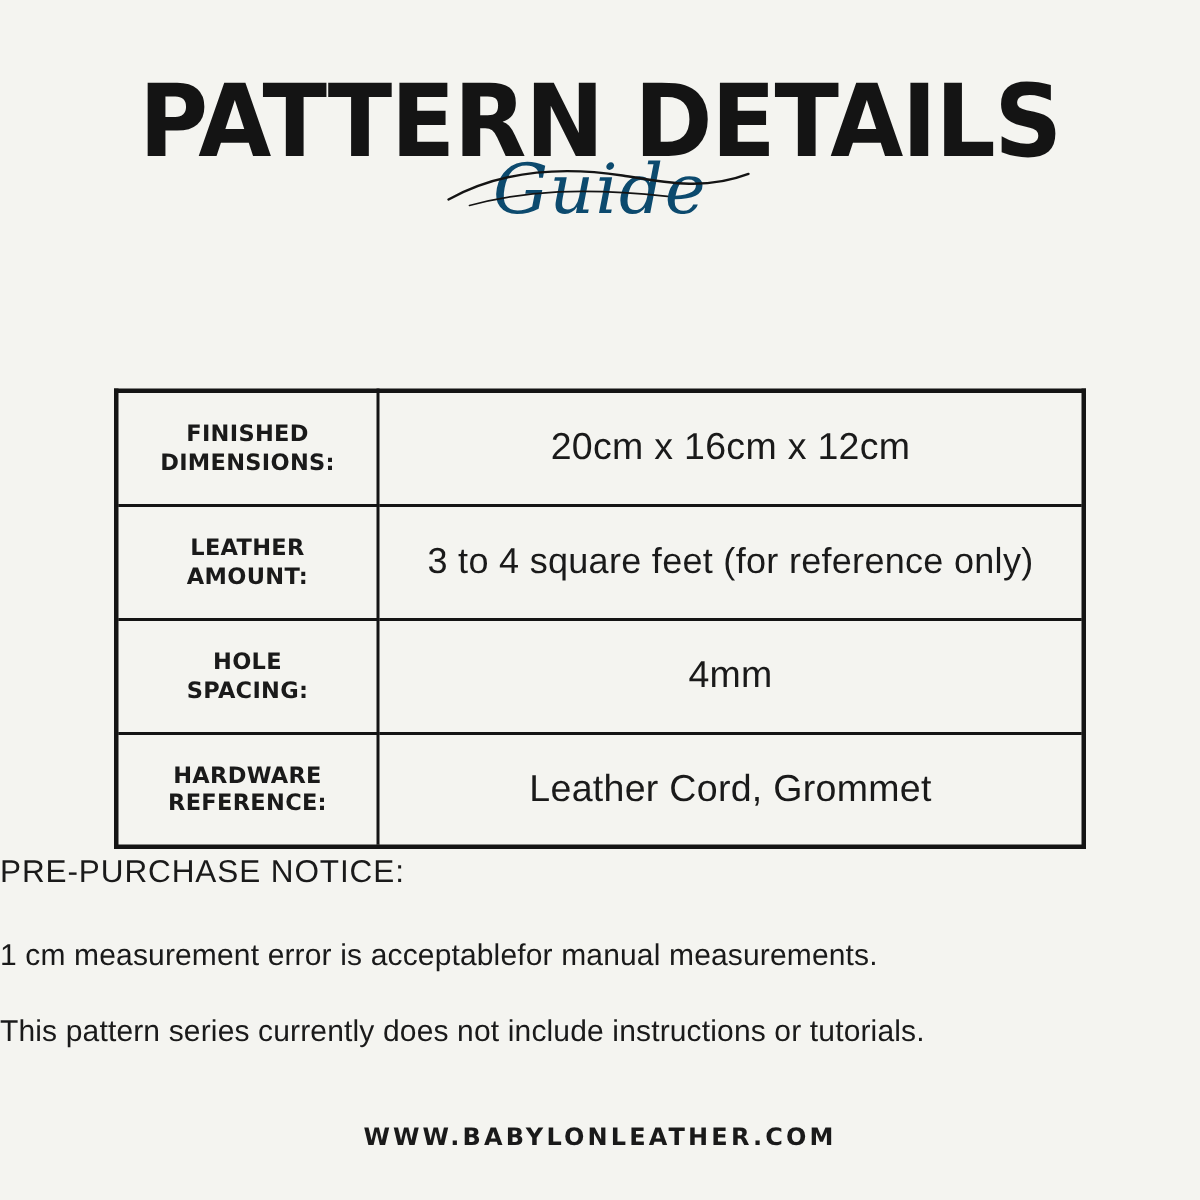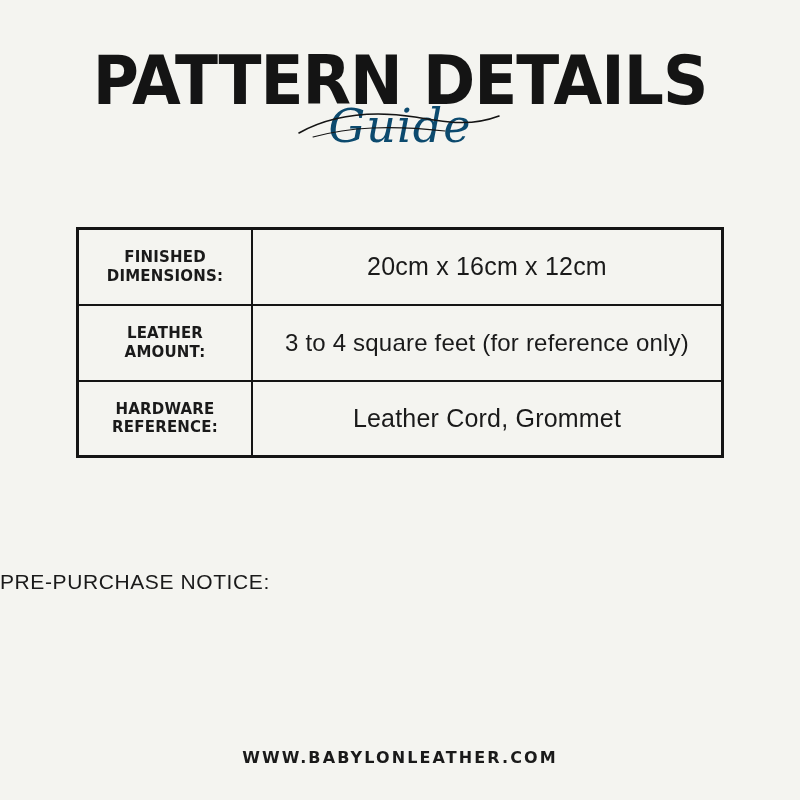--- a/index.html
+++ b/index.html
@@ -63,20 +63,21 @@
     position: absolute;
     left: 76px;
     top: 227px;
     width: 648px;
   }
   table.details {
     border-collapse: collapse;
     width: 100%;
     table-layout: fixed;
     border: 3px solid #141414;
+    margin-top: 32px;
   }
   table.details tr {
     height: 76px;
   }
   table.details td {
     border: 2px solid #141414;
     vertical-align: middle;
   }
   td.label {
     width: 160px;
@@ -160,28 +161,37 @@
         </tr>
         <tr>
           <td class="label">
             <span>LEATHER</span>
             <span class="l2">AMOUNT:</span>
           </td>
           <td class="value small">3 to 4 square feet (for reference only)</td>
         </tr>
         <tr>
           <td class="label">
+            <span>HOLE</span>
+            <span class="l2">SPACING:</span>
+          </td>
+          <td class="value">4mm</td>
+        </tr>
+        <tr>
+          <td class="label">
             <span>HARDWARE</span>
             <span class="l2">REFERENCE:</span>
           </td>
           <td class="value">Leather Cord, Grommet</td>
         </tr>
       </tbody>
     </table>
   </div>
 
   <div class="notices">
     <div class="notice-head">PRE-PURCHASE NOTICE:</div>
+    <div class="notice-line">1 cm measurement error is acceptablefor manual measurements.</div>
+    <div class="notice-line">This pattern series currently does not include instructions or tutorials.</div>
   </div>
 
   <div class="footer-url">WWW.BABYLONLEATHER.COM</div>
 
 </div>
 
 </body></html>

